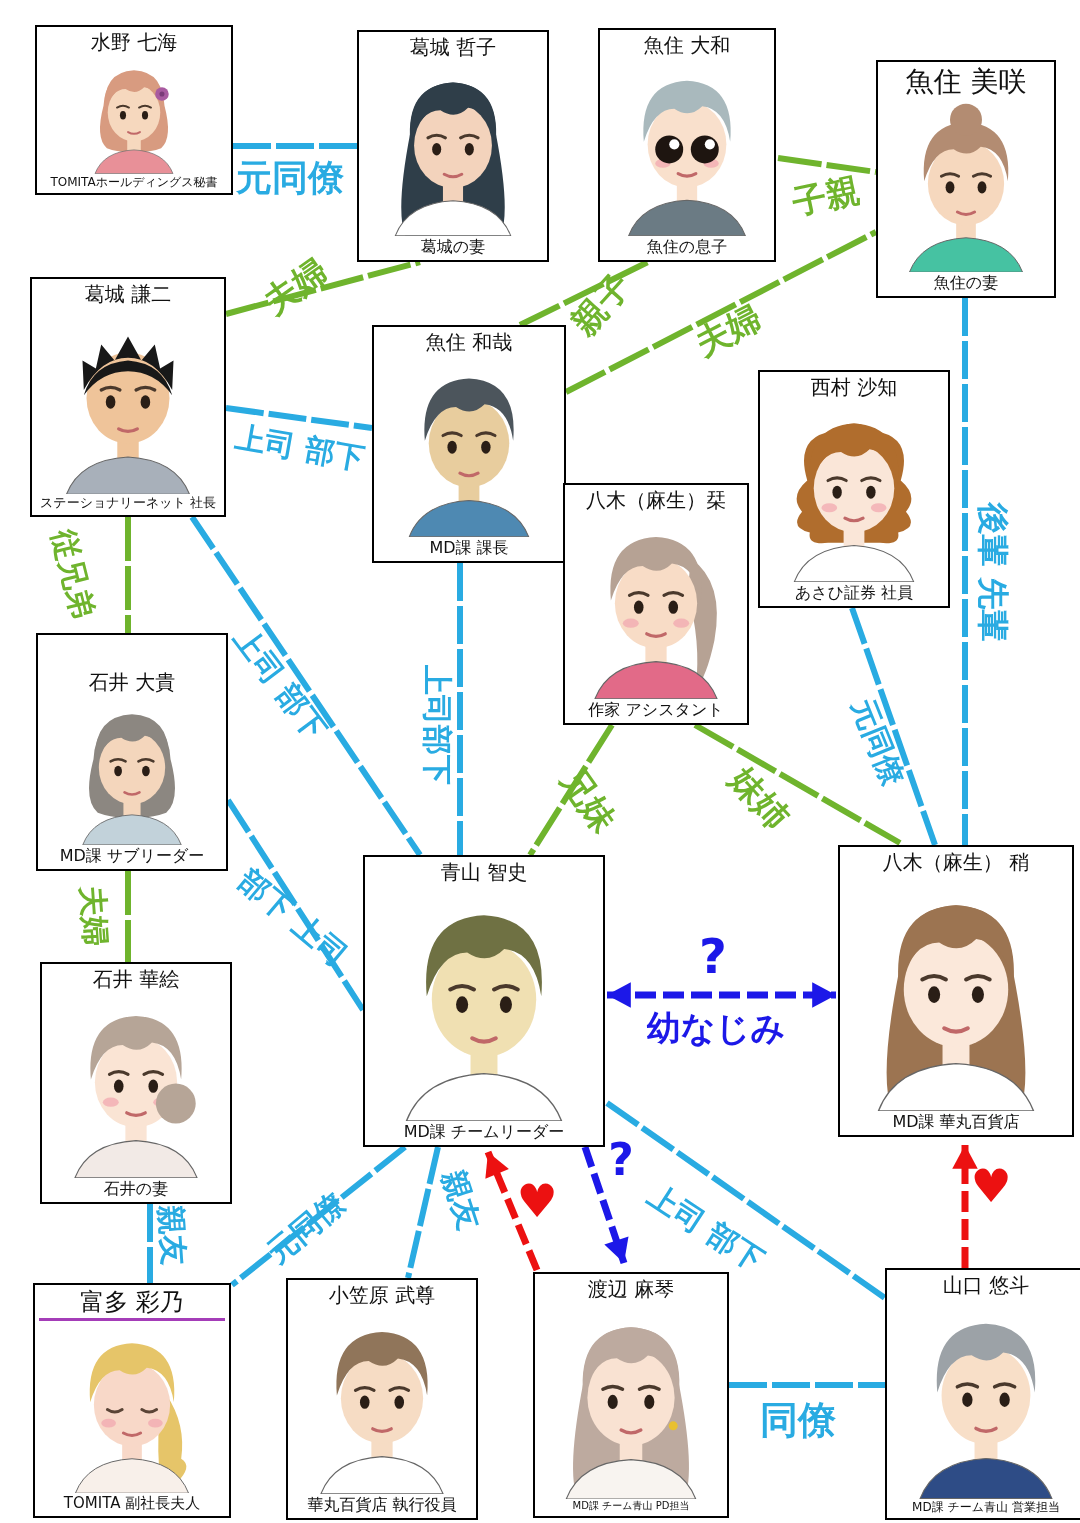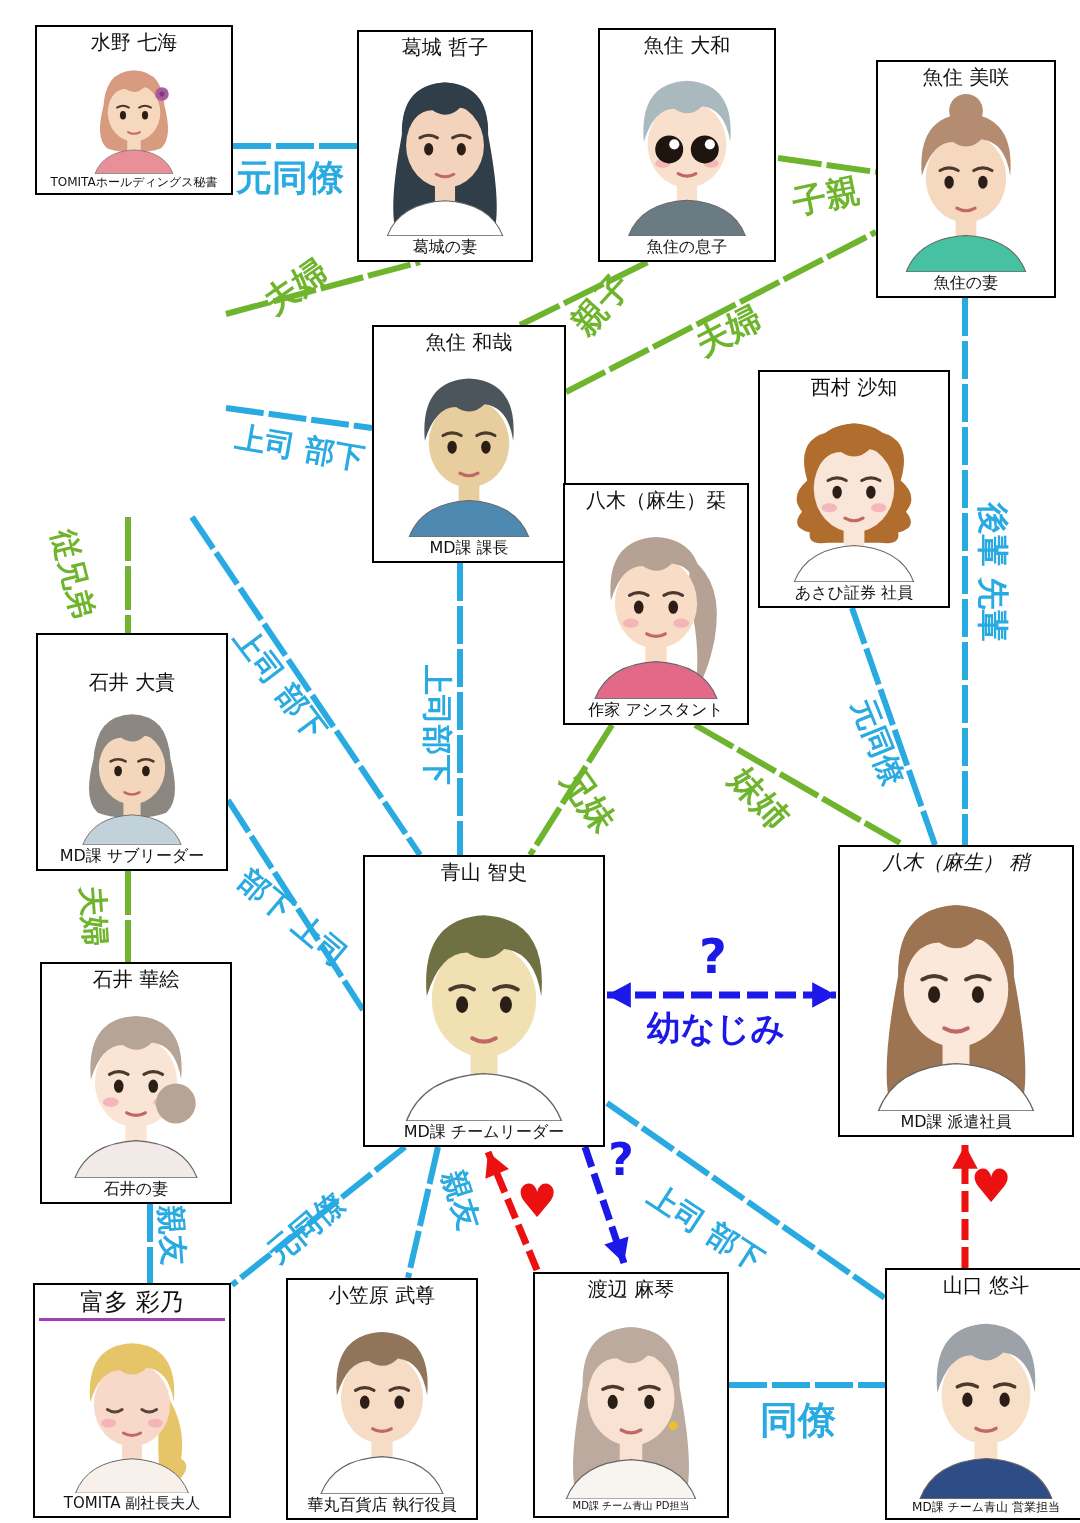--- a/index.html
+++ b/index.html
@@ -90,21 +90,21 @@
           <ellipse cx="73" cy="71" rx="3.6" ry="5" fill="#2A1E16"></ellipse>
           <path d="M40 62 Q47 58 54 62 M66 62 Q73 58 80 62" stroke="#4A392C" stroke-width="2.4" fill="none" stroke-linecap="round"></path>
           <path d="M53 91 Q60 95 67 91" stroke="#C06868" stroke-width="2.4" fill="none" stroke-linecap="round"></path>
           <path d="M26 66 Q22 20 60 18 Q98 20 94 66 Q90 40 72 38 Q62 48 50 40 Q34 40 26 66Z" fill="#D89B80"></path>
           <circle cx="93" cy="46" r="8" fill="#A85AA0"></circle>
           <circle cx="93" cy="46" r="3" fill="#7A3A78"></circle>
         </svg>
       </div>
       <div class="p-role" style="font-size: 12px;">TOMITAホールディングス秘書</div>
     </div>
-    <div class="person" style="left: 357px; top: 30px; width: 176px; height: 232px;">
+    <div class="person" style="left: 357px; top: 30px; width: 192px; height: 232px;">
       <div class="p-name" style="font-size: 20px;">葛城 哲子</div>
       <div class="p-img">
         <svg xmlns="http://www.w3.org/2000/svg" viewBox="0 0 120 140" preserveAspectRatio="xMidYMax meet">
           <path d="M26 58 Q14 120 22 140 L98 140 Q106 120 94 58 Q94 20 60 18 Q26 20 26 58Z" fill="#2F3E49"></path>
           <rect x="52" y="98" width="16" height="18" fill="#F3D3BC"></rect>
           <path d="M14 140 Q24 114 60 112 Q96 114 106 140 Z" fill="#FFFFFF" stroke="#666" stroke-width="0.8"></path>
           <ellipse cx="60" cy="68" rx="31" ry="34" fill="#F3D3BC"></ellipse>
           <ellipse cx="47" cy="71" rx="3.6" ry="5" fill="#2A1E16"></ellipse>
           <ellipse cx="73" cy="71" rx="3.6" ry="5" fill="#2A1E16"></ellipse>
           <path d="M40 62 Q47 58 54 62 M66 62 Q73 58 80 62" stroke="#4A392C" stroke-width="2.4" fill="none" stroke-linecap="round"></path>
@@ -127,35 +127,52 @@
           <circle cx="50" cy="68" r="4" fill="#fff"></circle>
           <circle cx="74" cy="72" r="11" fill="#1E1510"></circle>
           <circle cx="78" cy="68" r="4" fill="#fff"></circle>
           <path d="M53 91 Q60 95 67 91" stroke="#C06868" stroke-width="2.4" fill="none" stroke-linecap="round"></path>
           <path d="M26 66 Q22 20 60 18 Q98 20 94 66 Q90 40 72 38 Q62 48 50 40 Q34 40 26 66Z" fill="#A9B9BD"></path>
         </svg>
       </div>
       <div class="p-role" style="font-size: 16px;">魚住の息子</div>
     </div>
     <div class="person" style="left: 876px; top: 60px; width: 180px; height: 238px;">
-      <div class="p-name" style="font-size: 20px;">魚住 美咲</div>
+      <div class="p-name" style="font-size: 28px;">魚住 美咲</div>
       <div class="p-img">
         <svg xmlns="http://www.w3.org/2000/svg" viewBox="0 0 120 140" preserveAspectRatio="xMidYMax meet">
           <rect x="52" y="98" width="16" height="18" fill="#F6D8BE"></rect>
           <path d="M14 140 Q24 114 60 112 Q96 114 106 140 Z" fill="#46C2A2" stroke="#666" stroke-width="0.8"></path>
           <ellipse cx="60" cy="68" rx="31" ry="34" fill="#F6D8BE"></ellipse>
           <ellipse cx="47" cy="71" rx="3.6" ry="5" fill="#2A1E16"></ellipse>
           <ellipse cx="73" cy="71" rx="3.6" ry="5" fill="#2A1E16"></ellipse>
           <path d="M40 62 Q47 58 54 62 M66 62 Q73 58 80 62" stroke="#4A392C" stroke-width="2.4" fill="none" stroke-linecap="round"></path>
           <path d="M53 91 Q60 95 67 91" stroke="#C06868" stroke-width="2.4" fill="none" stroke-linecap="round"></path>
           <path d="M26 66 Q22 20 60 18 Q98 20 94 66 Q90 40 72 38 Q62 48 50 40 Q34 40 26 66Z" fill="#B38C72"></path>
           <circle cx="60" cy="16" r="13" fill="#B38C72"></circle>
         </svg>
       </div>
       <div class="p-role" style="font-size: 16px;">魚住の妻</div>
+    </div>
+    <div class="person" style="left: 30px; top: 277px; width: 196px; height: 240px;">
+      <div class="p-name" style="font-size: 20px;">葛城 謙二</div>
+      <div class="p-img">
+        <svg xmlns="http://www.w3.org/2000/svg" viewBox="0 0 120 140" preserveAspectRatio="xMidYMax meet">
+          <rect x="52" y="98" width="16" height="18" fill="#EFC49A"></rect>
+          <path d="M14 140 Q24 114 60 112 Q96 114 106 140 Z" fill="#A8B0BA" stroke="#666" stroke-width="0.8"></path>
+          <ellipse cx="60" cy="68" rx="31" ry="34" fill="#EFC49A"></ellipse>
+          <ellipse cx="47" cy="71" rx="3.6" ry="5" fill="#2A1E16"></ellipse>
+          <ellipse cx="73" cy="71" rx="3.6" ry="5" fill="#2A1E16"></ellipse>
+          <path d="M40 62 Q47 58 54 62 M66 62 Q73 58 80 62" stroke="#4A392C" stroke-width="2.4" fill="none" stroke-linecap="round"></path>
+          <path d="M53 91 Q60 95 67 91" stroke="#C06868" stroke-width="2.4" fill="none" stroke-linecap="round"></path>
+          <path d="M27 62 L26 40 L36 46 L40 28 L50 40 L60 22 L70 40 L80 28 L84 46 L94 40 L93 62 Q80 38 60 38 Q40 38 27 62Z" fill="#181818"></path>
+          <path d="M27 66 Q34 42 60 40 Q86 42 93 66 Q80 48 60 48 Q40 48 27 66Z" fill="#181818"></path>
+        </svg>
+      </div>
+      <div class="p-role" style="font-size: 13px;">ステーショナリーネット 社長</div>
     </div>
     <div class="person" style="left: 372px; top: 325px; width: 194px; height: 238px;">
       <div class="p-name" style="font-size: 20px;">魚住 和哉</div>
       <div class="p-img">
         <svg xmlns="http://www.w3.org/2000/svg" viewBox="0 0 120 140" preserveAspectRatio="xMidYMax meet">
           <rect x="52" y="98" width="16" height="18" fill="#E8CD9E"></rect>
           <path d="M14 140 Q24 114 60 112 Q96 114 106 140 Z" fill="#4E89B2" stroke="#666" stroke-width="0.8"></path>
           <ellipse cx="60" cy="68" rx="31" ry="34" fill="#E8CD9E"></ellipse>
           <ellipse cx="47" cy="71" rx="3.6" ry="5" fill="#2A1E16"></ellipse>
           <ellipse cx="73" cy="71" rx="3.6" ry="5" fill="#2A1E16"></ellipse>
@@ -231,35 +248,35 @@
           <ellipse cx="47" cy="71" rx="3.6" ry="5" fill="#2A1E16"></ellipse>
           <ellipse cx="73" cy="71" rx="3.6" ry="5" fill="#2A1E16"></ellipse>
           <path d="M40 62 Q47 58 54 62 M66 62 Q73 58 80 62" stroke="#4A392C" stroke-width="2.4" fill="none" stroke-linecap="round"></path>
           <path d="M53 91 Q60 95 67 91" stroke="#C06868" stroke-width="2.4" fill="none" stroke-linecap="round"></path>
           <path d="M26 66 Q22 20 60 18 Q98 20 94 66 Q90 40 72 38 Q62 48 50 40 Q34 40 26 66Z" fill="#6F7143"></path>
         </svg>
       </div>
       <div class="p-role" style="font-size: 16px;">MD課 チームリーダー</div>
     </div>
     <div class="person" style="left: 838px; top: 845px; width: 236px; height: 292px;">
-      <div class="p-name" style="font-size: 20px; font-style: italic;">八木（麻生） 稍</div>
+      <div class="p-name" style="font-size: 20px;">八木（麻生） 稍</div>
       <div class="p-img">
         <svg xmlns="http://www.w3.org/2000/svg" viewBox="0 0 120 140" preserveAspectRatio="xMidYMax meet">
           <path d="M26 58 Q14 120 22 140 L98 140 Q106 120 94 58 Q94 20 60 18 Q26 20 26 58Z" fill="#9C7451"></path>
           <rect x="52" y="98" width="16" height="18" fill="#FBE8DA"></rect>
           <path d="M14 140 Q24 114 60 112 Q96 114 106 140 Z" fill="#FFFFFF" stroke="#666" stroke-width="0.8"></path>
           <ellipse cx="60" cy="68" rx="31" ry="34" fill="#FBE8DA"></ellipse>
           <ellipse cx="47" cy="71" rx="3.6" ry="5" fill="#2A1E16"></ellipse>
           <ellipse cx="73" cy="71" rx="3.6" ry="5" fill="#2A1E16"></ellipse>
           <path d="M40 62 Q47 58 54 62 M66 62 Q73 58 80 62" stroke="#4A392C" stroke-width="2.4" fill="none" stroke-linecap="round"></path>
           <path d="M53 91 Q60 95 67 91" stroke="#C06868" stroke-width="2.4" fill="none" stroke-linecap="round"></path>
           <path d="M26 66 Q22 20 60 18 Q98 20 94 66 Q90 40 72 38 Q62 48 50 40 Q34 40 26 66Z" fill="#9C7451"></path>
         </svg>
       </div>
-      <div class="p-role" style="font-size: 16px;">MD課 派遣社員</div>
+      <div class="p-role" style="font-size: 16px;">MD課 華丸百貨店</div>
     </div>
     <div class="person" style="left: 40px; top: 962px; width: 192px; height: 242px;">
       <div class="p-name" style="font-size: 20px;">石井 華絵</div>
       <div class="p-img">
         <svg xmlns="http://www.w3.org/2000/svg" viewBox="0 0 120 140" preserveAspectRatio="xMidYMax meet">
           <rect x="52" y="98" width="16" height="18" fill="#FAE4D4"></rect>
           <path d="M14 140 Q24 114 60 112 Q96 114 106 140 Z" fill="#F2EAE6" stroke="#666" stroke-width="0.8"></path>
           <ellipse cx="60" cy="68" rx="31" ry="34" fill="#FAE4D4"></ellipse>
           <ellipse cx="41" cy="83" rx="6" ry="3.5" fill="#F2A8B0" opacity="0.75"></ellipse>
           <ellipse cx="79" cy="83" rx="6" ry="3.5" fill="#F2A8B0" opacity="0.75"></ellipse>

